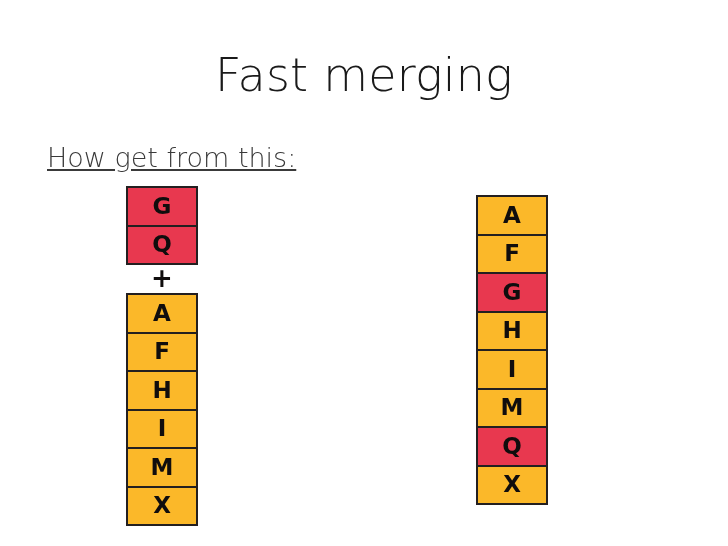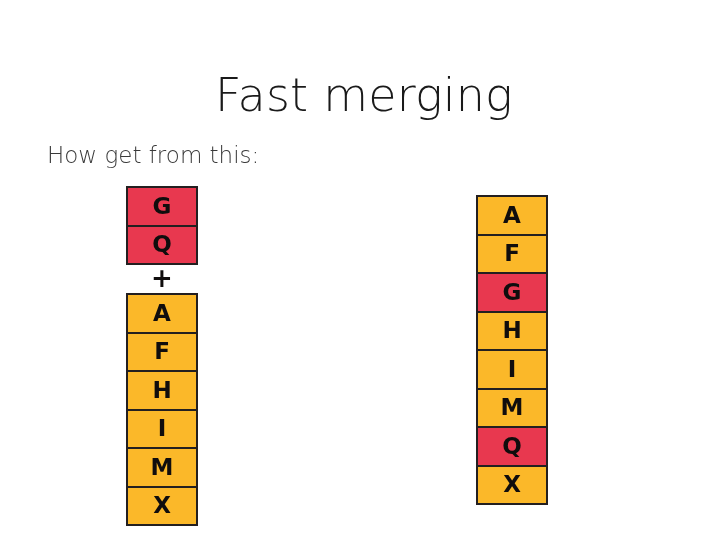--- a/index.html
+++ b/index.html
@@ -30,32 +30,32 @@
     top: 52px;
     width: 728px;
     text-align: center;
     font-family: "DejaVu Sans", sans-serif;
     font-weight: 300;
     font-size: 46px;
     letter-spacing: 0.2px;
     color: #1a1a1a;
     line-height: 1;
     white-space: nowrap;
-    margin-top: 20px;
   }
 
   
   .caption {
     position: absolute;
     font-family: "DejaVu Sans", sans-serif;
     font-weight: 300;
-    font-size: 23px;
+    font-size: 27px;
     color: #3a3a3a;
     line-height: 1;
     white-space: nowrap;
+    text-decoration: underline;
   }
   #caption-left {
     left: 47px;
     top: 144px;
   }
   #caption-right {
     left: 468px;
     top: 144px;
   }
 

